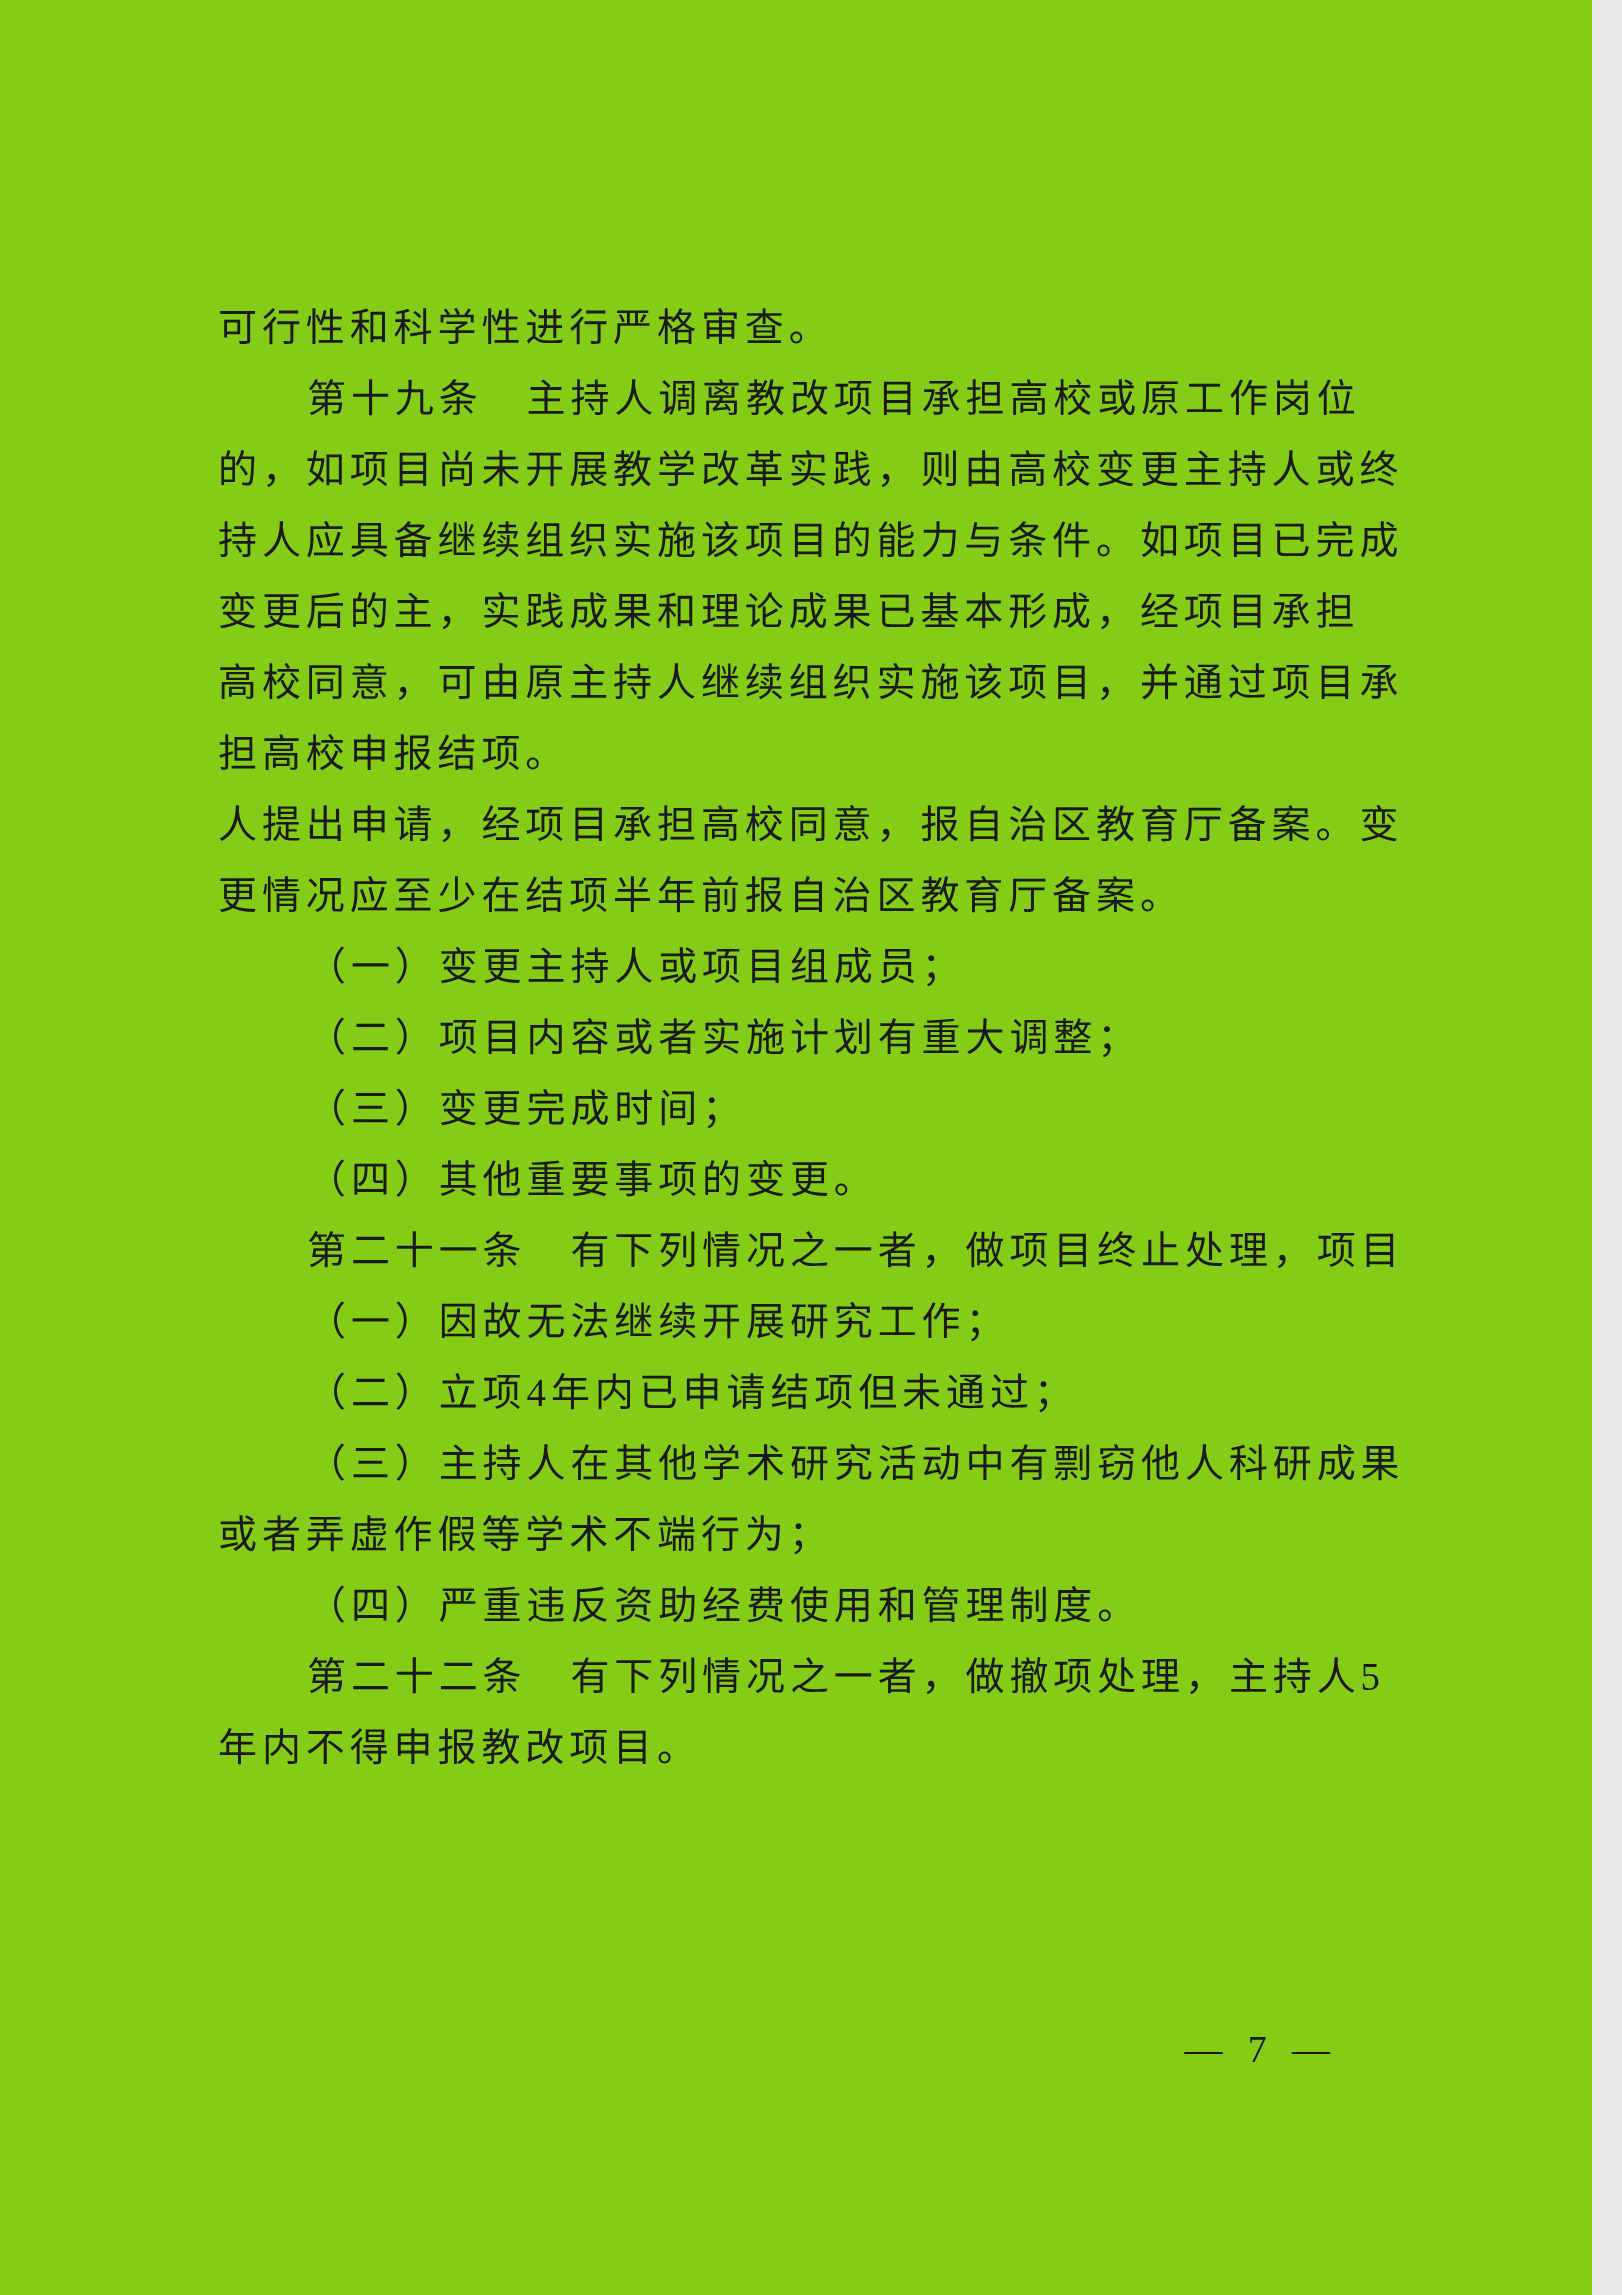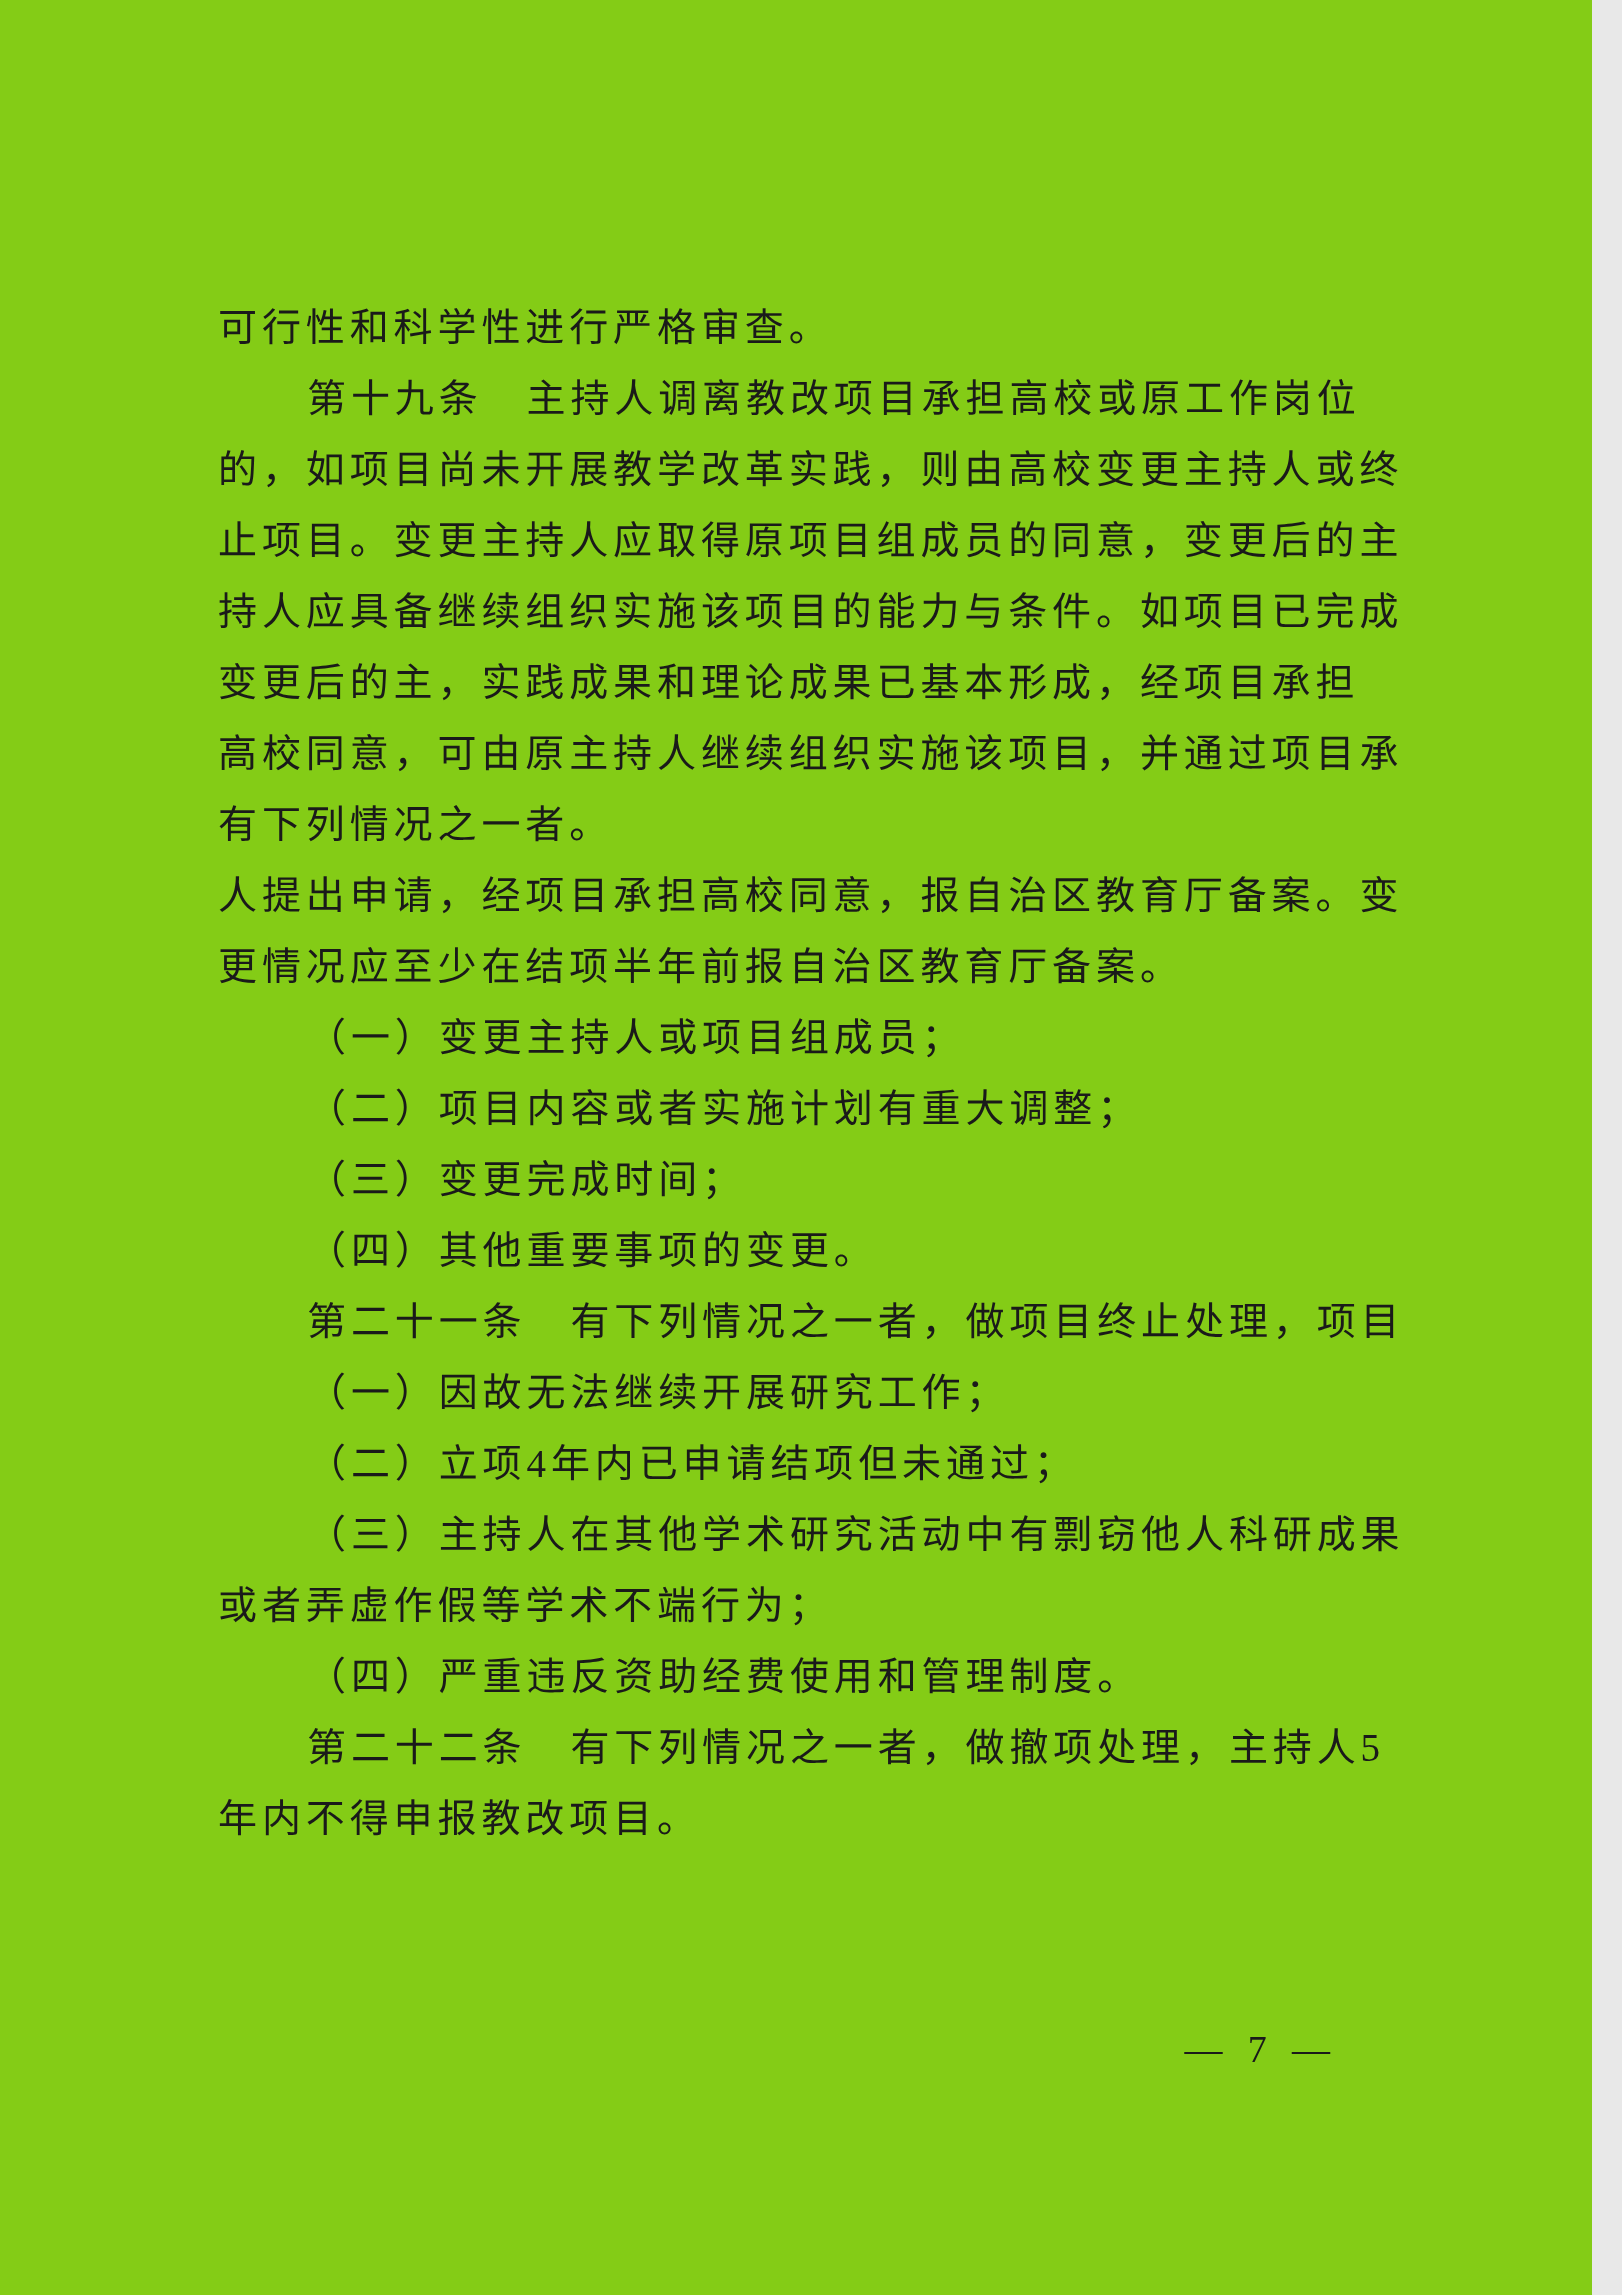--- a/index.html
+++ b/index.html
@@ -45,25 +45,24 @@
 </style>
 </head>
 <body>
 
 <div class="page" lang="zh-CN">
 
   <div class="body-text" id="body-lines">
       <div class="line">可行性和科学性进行严格审查。</div>
       <div class="line indent">第十九条　主持人调离教改项目承担高校或原工作岗位</div>
       <div class="line">的，如项目尚未开展教学改革实践，则由高校变更主持人或终</div>
-      <div class="line">止项目。变更主持人应取得原项目组成员的同意，变更后的主</div>
       <div class="line">持人应具备继续组织实施该项目的能力与条件。如项目已完成</div>
       <div class="line">变更后的主，实践成果和理论成果已基本形成，经项目承担</div>
       <div class="line">高校同意，可由原主持人继续组织实施该项目，并通过项目承</div>
-      <div class="line">有下列情况之一者。</div>
+      <div class="line">担高校申报结项。</div>
       <div class="line">人提出申请，经项目承担高校同意，报自治区教育厅备案。变</div>
       <div class="line">更情况应至少在结项半年前报自治区教育厅备案。</div>
       <div class="line indent">（一）变更主持人或项目组成员；</div>
       <div class="line indent">（二）项目内容或者实施计划有重大调整；</div>
       <div class="line indent">（三）变更完成时间；</div>
       <div class="line indent">（四）其他重要事项的变更。</div>
       <div class="line indent">第二十一条　有下列情况之一者，做项目终止处理，项目</div>
       <div class="line indent">（一）因故无法继续开展研究工作；</div>
       <div class="line indent">（二）立项4年内已申请结项但未通过；</div>
       <div class="line indent">（三）主持人在其他学术研究活动中有剽窃他人科研成果</div>

